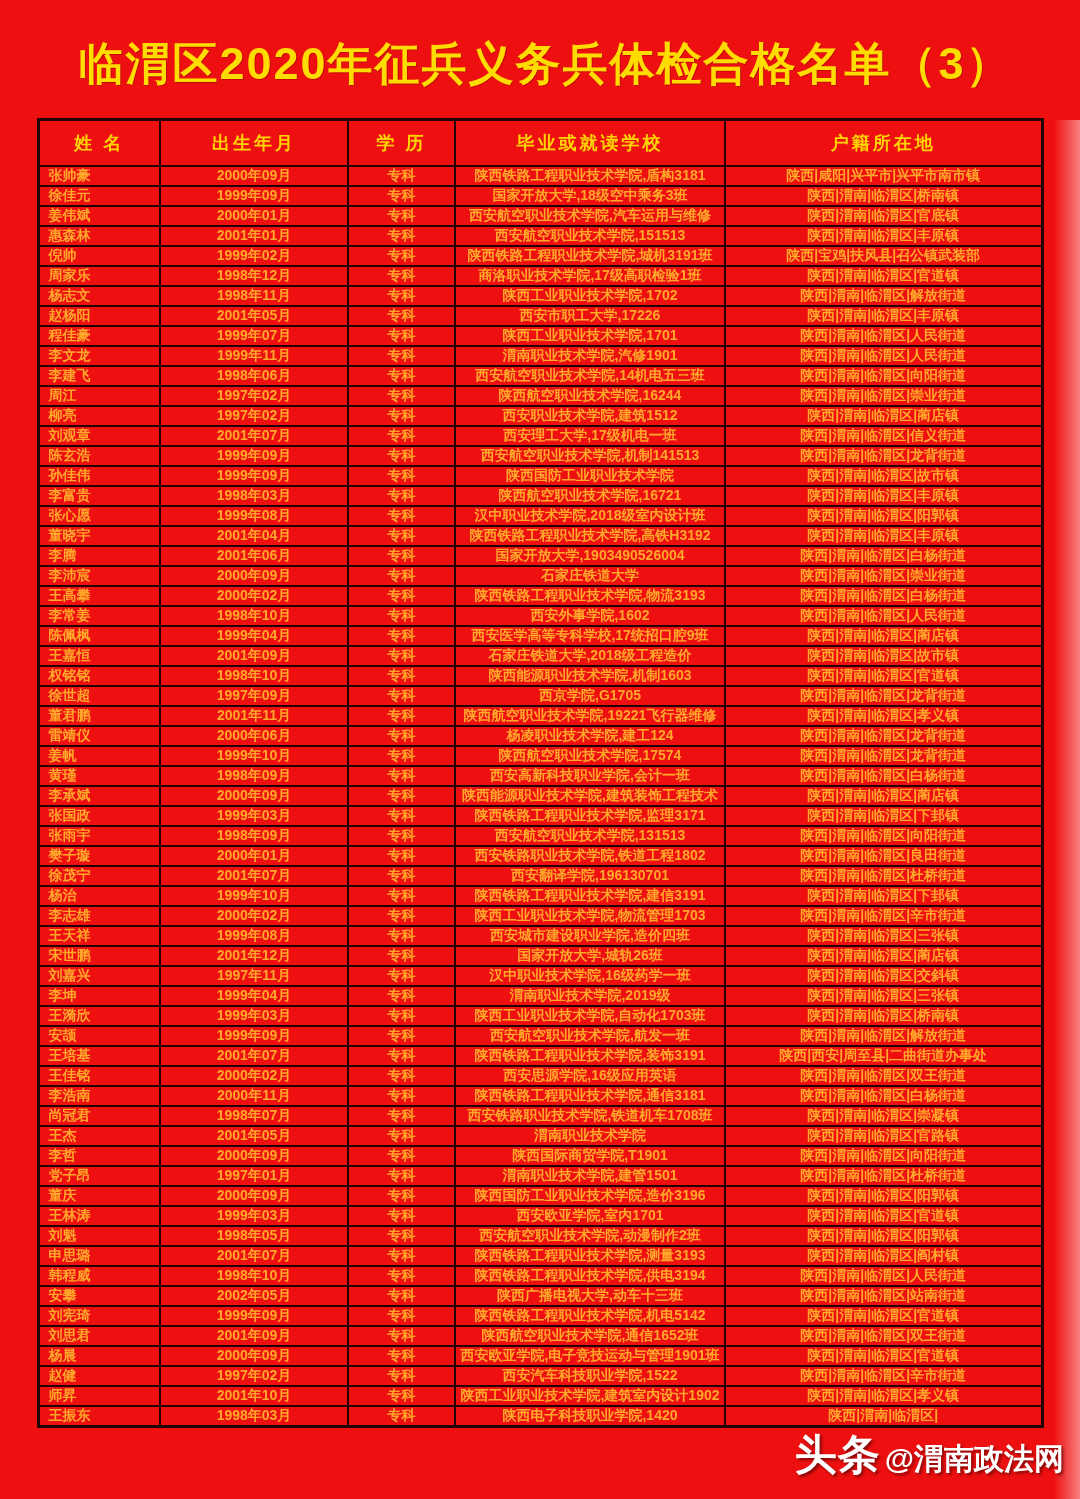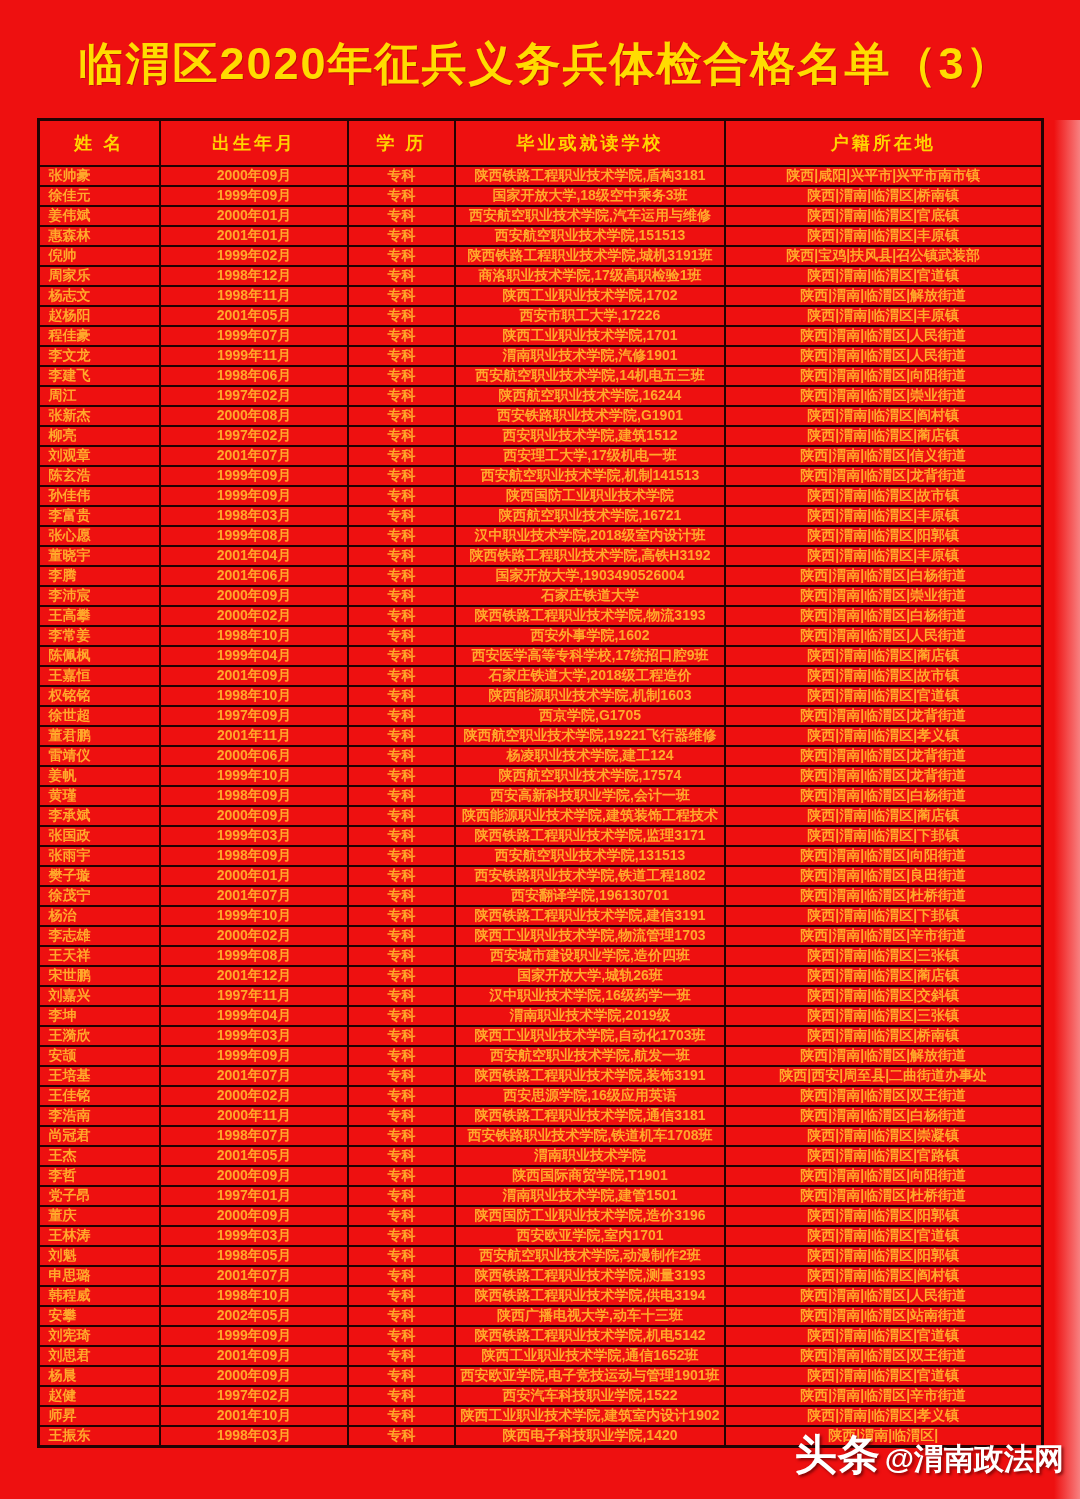--- a/index.html
+++ b/index.html
@@ -186,27 +186,20 @@
         <td class="col-residence">陕西|渭南|临渭区|向阳街道</td>
       </tr>
       <tr>
         <td class="col-name">周江</td>
         <td class="col-birth">1997年02月</td>
         <td class="col-education">专科</td>
         <td class="col-school">陕西航空职业技术学院,16244</td>
         <td class="col-residence">陕西|渭南|临渭区|崇业街道</td>
       </tr>
       <tr>
-        <td class="col-name">张新杰</td>
-        <td class="col-birth">2000年08月</td>
-        <td class="col-education">专科</td>
-        <td class="col-school">西安铁路职业技术学院,G1901</td>
-        <td class="col-residence">陕西|渭南|临渭区|阎村镇</td>
-      </tr>
-      <tr>
         <td class="col-name">柳亮</td>
         <td class="col-birth">1997年02月</td>
         <td class="col-education">专科</td>
         <td class="col-school">西安职业技术学院,建筑1512</td>
         <td class="col-residence">陕西|渭南|临渭区|蔺店镇</td>
       </tr>
       <tr>
         <td class="col-name">刘观章</td>
         <td class="col-birth">2001年07月</td>
         <td class="col-education">专科</td>
@@ -518,21 +511,21 @@
         <td class="col-name">刘宪琦</td>
         <td class="col-birth">1999年09月</td>
         <td class="col-education">专科</td>
         <td class="col-school">陕西铁路工程职业技术学院,机电5142</td>
         <td class="col-residence">陕西|渭南|临渭区|官道镇</td>
       </tr>
       <tr>
         <td class="col-name">刘思君</td>
         <td class="col-birth">2001年09月</td>
         <td class="col-education">专科</td>
-        <td class="col-school">陕西工业职业技术学院,通信1652班</td>
+        <td class="col-school">陕西航空职业技术学院,通信1652班</td>
         <td class="col-residence">陕西|渭南|临渭区|双王街道</td>
       </tr>
       <tr>
         <td class="col-name">杨晨</td>
         <td class="col-birth">2000年09月</td>
         <td class="col-education">专科</td>
         <td class="col-school">西安欧亚学院,电子竞技运动与管理1901班</td>
         <td class="col-residence">陕西|渭南|临渭区|官道镇</td>
       </tr>
       <tr>

